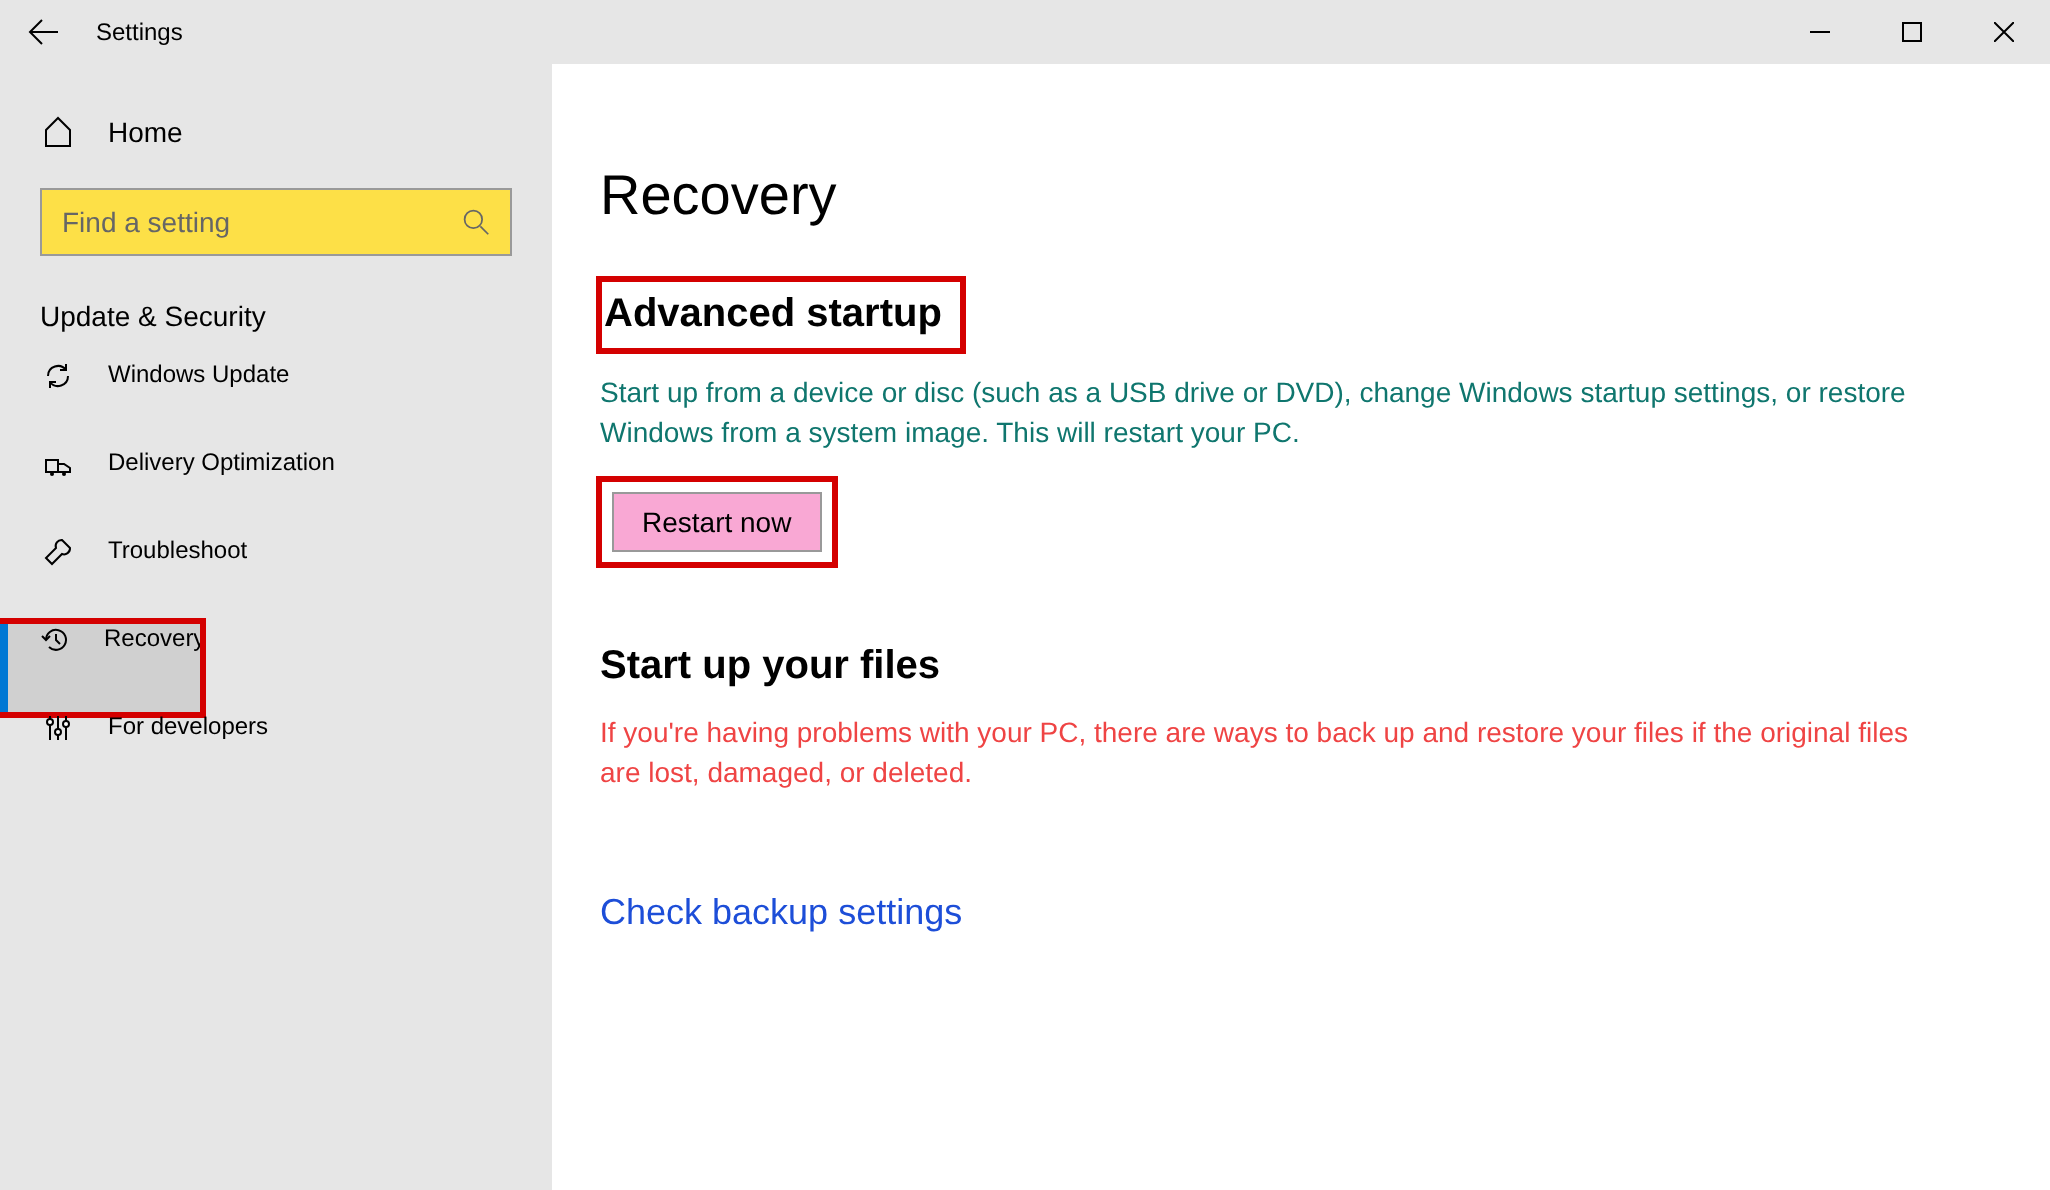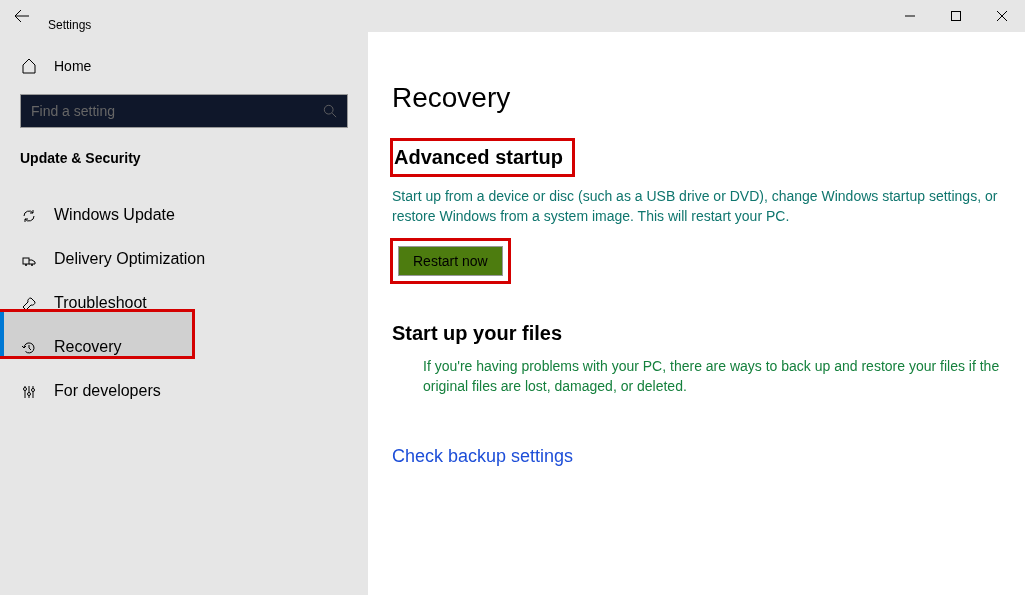--- a/index.html
+++ b/index.html
@@ -1,56 +1,56 @@
 <!DOCTYPE html>
 <html><head>
 <meta charset="utf-8">
 <style>
 * { margin: 0; padding: 0; box-sizing: border-box; font-family: "Segoe UI", -apple-system, sans-serif; }
 body { width: 1025px; height: 595px; background: #fff; overflow: hidden; }
 
-.titlebar { height: 32px; display: flex; align-items: flex-end; background: #e6e6e6; }
+.titlebar { height: 32px; display: flex; align-items: center; background: #e6e6e6; }
 .titlebar .back { width: 44px; height: 32px; display: flex; align-items: center; justify-content: center; }
 .titlebar .title { font-size: 12px; margin-left: 4px; color: #000; }
 .titlebar .winctrl { margin-left: auto; display: flex; }
 .titlebar .winctrl div { width: 46px; height: 32px; display: flex; align-items: center; justify-content: center; }
 
 .main { display: flex; height: calc(100% - 32px); }
 
-.sidebar { width: 368px; background: #e6e6e6; padding-top: 18px; position: relative; }
+.sidebar { width: 276px; background: #e6e6e6; padding-top: 18px; position: relative; }
 .home-row { display: flex; align-items: center; padding: 8px 20px 8px 20px; margin-bottom: 12px; cursor: default; }
 .home-row .icon { width: 18px; margin-right: 16px; display: flex; justify-content: center; }
 .home-row .label { font-size: 14px; }
 
-.searchbox { margin: 0 20px 18px 20px; border: 1px solid #999; height: 34px; display: flex; align-items: center; padding: 0 10px; background: #0f172a; }
+.searchbox { margin: 0 20px 18px 20px; border: 1px solid #999; height: 34px; display: flex; align-items: center; padding: 0 10px; background: #fde047; }
 .searchbox input { flex: 1; border: none; background: transparent; font-size: 14px; outline: none; color: #666; }
 .searchbox input::placeholder { color: #666; }
 .searchbox .sicon { color: #666; }
 
-.cat { font-size: 14px; font-weight: 700; padding: 4px 20px 14px 20px; }
+.cat { font-size: 14px; font-weight: 400; padding: 4px 20px 14px 20px; }
 
 .nav { list-style: none; }
-.nav li { display: flex; align-items: flex-end; height: 44px; padding: 0 20px; font-size: 16px; cursor: default; position: relative; }
+.nav li { display: flex; align-items: flex-start; height: 44px; padding: 0 20px; font-size: 12px; cursor: default; position: relative; }
 .nav li .icon { width: 18px; margin-right: 16px; display: flex; justify-content: center; align-items: center; }
 .nav li.sel { background: #d0d0d0; }
 .nav li.sel::before { content: ""; position: absolute; left: 0; top: 0; bottom: 0; width: 4px; background: #0078d4; }
 
 .highlight-red { outline: 3px solid #d40000; outline-offset: -1px; }
 .nav li.highlight-red { outline-offset: 0; margin-right: 176px; }
 
 .content { flex: 1; background: #fff; padding: 50px 24px 24px 24px; position: relative; }
 .page-title { font-size: 28px; font-weight: 400; margin-bottom: 26px; }
 
 .section-title { font-size: 20px; font-weight: 700; margin-bottom: 12px; display: inline-block; }
 .section-title.highlight-red { padding: 6px 10px 6px 2px; }
 
 .desc { font-size: 14px; color: #0f766e; line-height: 1.4; margin-bottom: 14px; max-width: 660px; }
-.desc2 { color: #15803d; margin-left: 31px; }
+.desc2 { color: #ef4444; }
 
-.btn { display: inline-block; background: #4d7c0f; border: 1px solid #999; padding: 6px 14px; font-size: 14px; cursor: default; }
+.btn { display: inline-block; background: #f9a8d4; border: 1px solid #999; padding: 6px 14px; font-size: 14px; cursor: default; }
 .btn-wrap.highlight-red { display: inline-block; padding: 6px; }
 
 .link { color: #1d4ed8; font-size: 18px; cursor: pointer; display: inline-block; margin-top: 36px; }
 
 .section { margin-bottom: 40px; }
 
 svg { display: block; }
 </style>
 </head>
 <body>

